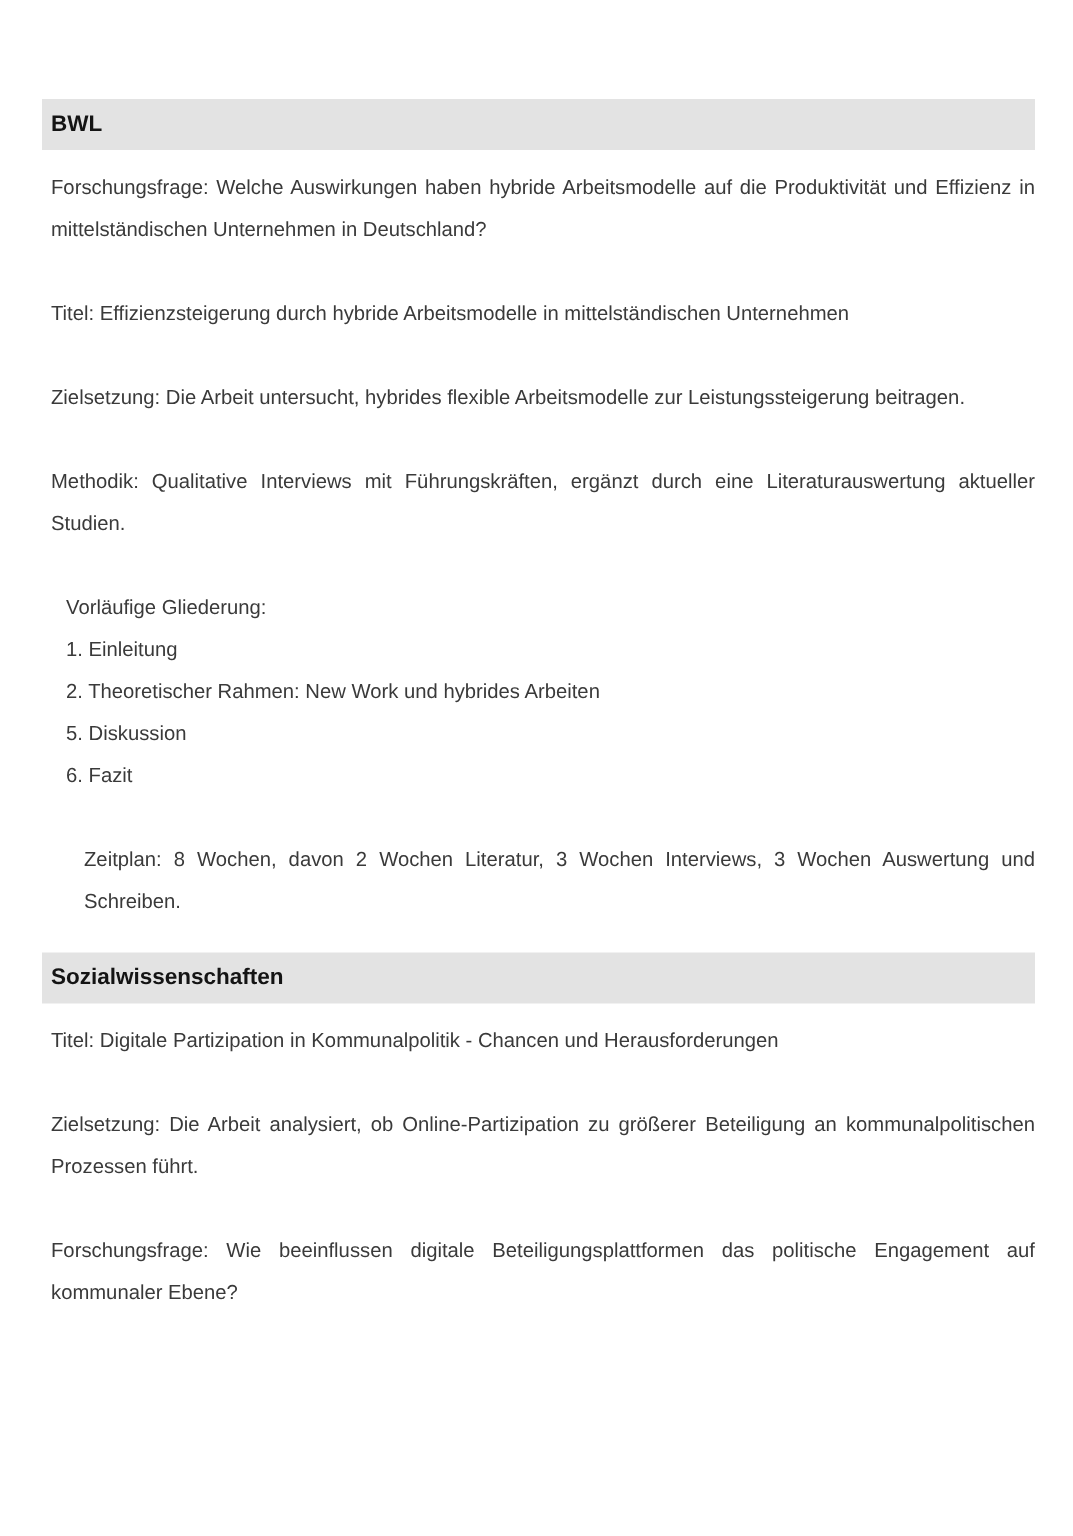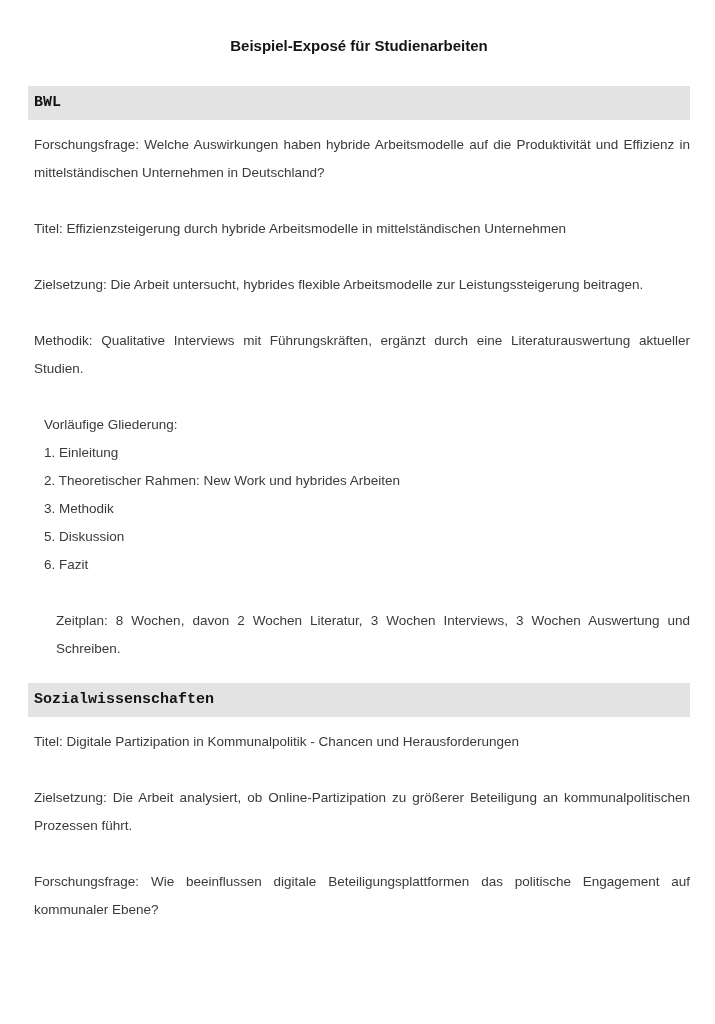--- a/index.html
+++ b/index.html
@@ -28,21 +28,20 @@
     color: #141414;
   }
   .section-header {
     background: #e3e3e3;
     margin: 30px 0 0 0;
     padding: 8px 8px 8px 6px;
     font-size: 15px;
     line-height: 18px;
     font-weight: bold;
     color: #141414;
-    font-family: Liberation Mono, monospace;
   }
   .section-header.no-top {
     margin-top: 0;
   }
   .page p {
     margin: 11px 0 28px 6px;
     font-size: 13.5px;
     line-height: 28px;
     color: #3a3a3a;
     text-align: justify;
@@ -60,38 +59,36 @@
   }
   .p-block .line {
     white-space: nowrap;
   }
 </style>
 </head>
 <body>
 
 <div class="page">
 
-  <div class="doc-title">Beispiel-Exposé für Studienarbeiten</div>
 
   <div class="section">
     <div class="section-header">BWL</div>
 
     <p>Forschungsfrage: Welche Auswirkungen haben hybride Arbeitsmodelle auf die Produktivität und Effizienz in mittelständischen Unternehmen in Deutschland?</p>
 
     <p>Titel: Effizienzsteigerung durch hybride Arbeitsmodelle in mittelständischen Unternehmen</p>
 
     <p>Zielsetzung: Die Arbeit untersucht, hybrides flexible Arbeitsmodelle zur Leistungssteigerung beitragen.</p>
 
     <p>Methodik: Qualitative Interviews mit Führungskräften, ergänzt durch eine Literaturauswertung aktueller Studien.</p>
 
     <div class="p-block">
       <div class="line">Vorläufige Gliederung:</div>
       <div class="line">1. Einleitung</div>
       <div class="line">2. Theoretischer Rahmen: New Work und hybrides Arbeiten</div>
-      <div class="line">3. Methodik</div>
       <div class="line">5. Diskussion</div>
       <div class="line">6. Fazit</div>
     </div>
 
     <p class="mb-small">Zeitplan: 8 Wochen, davon 2 Wochen Literatur, 3 Wochen Interviews, 3 Wochen Auswertung und Schreiben.</p>
   </div>
 
   <div class="section">
     <div class="section-header no-top">Sozialwissenschaften</div>
 

